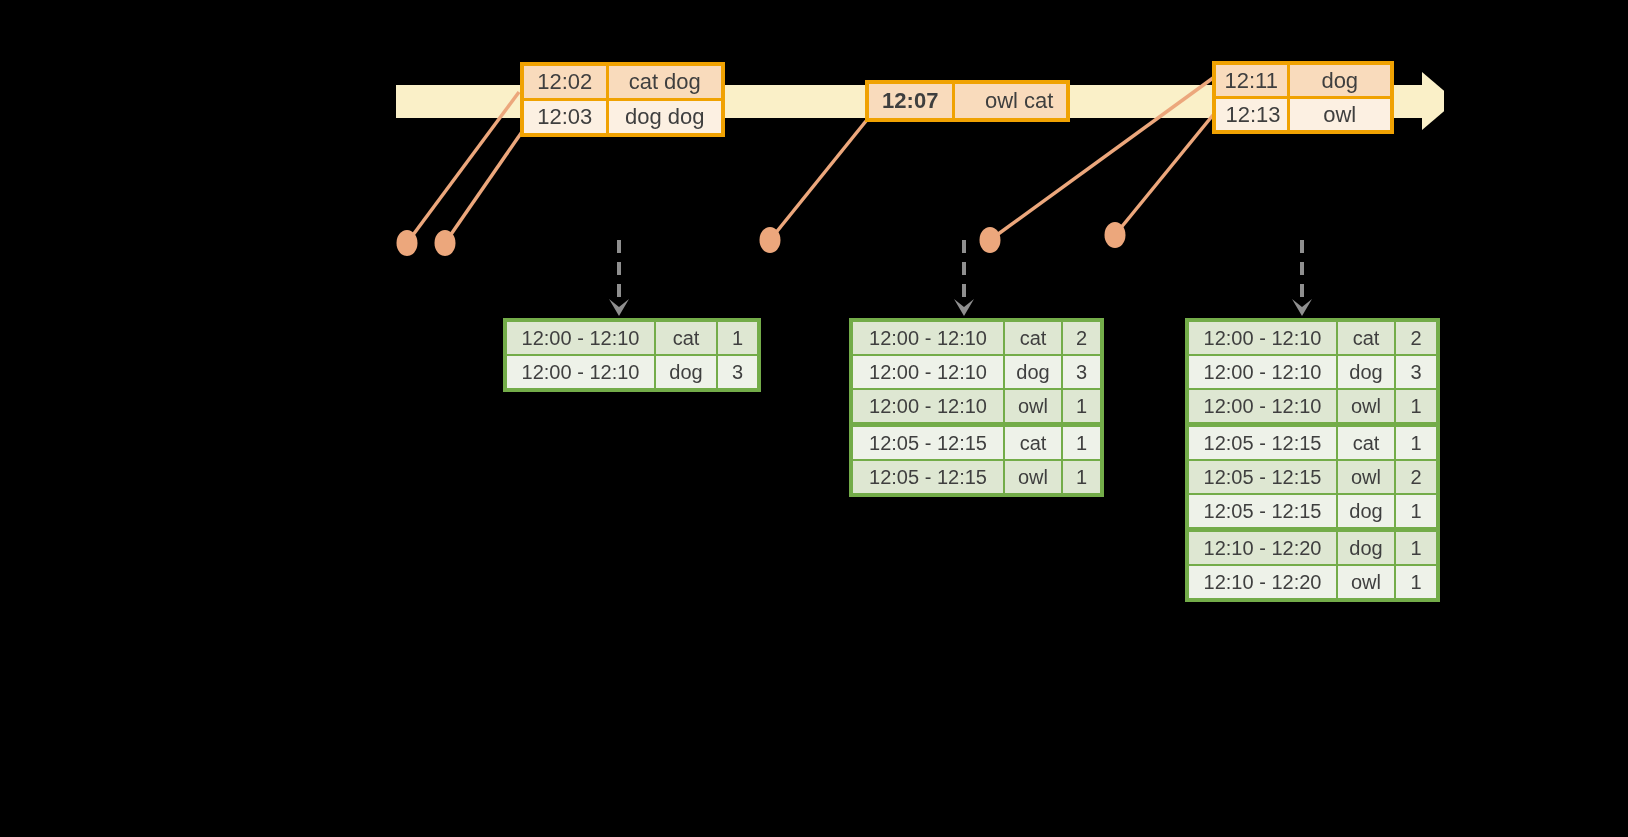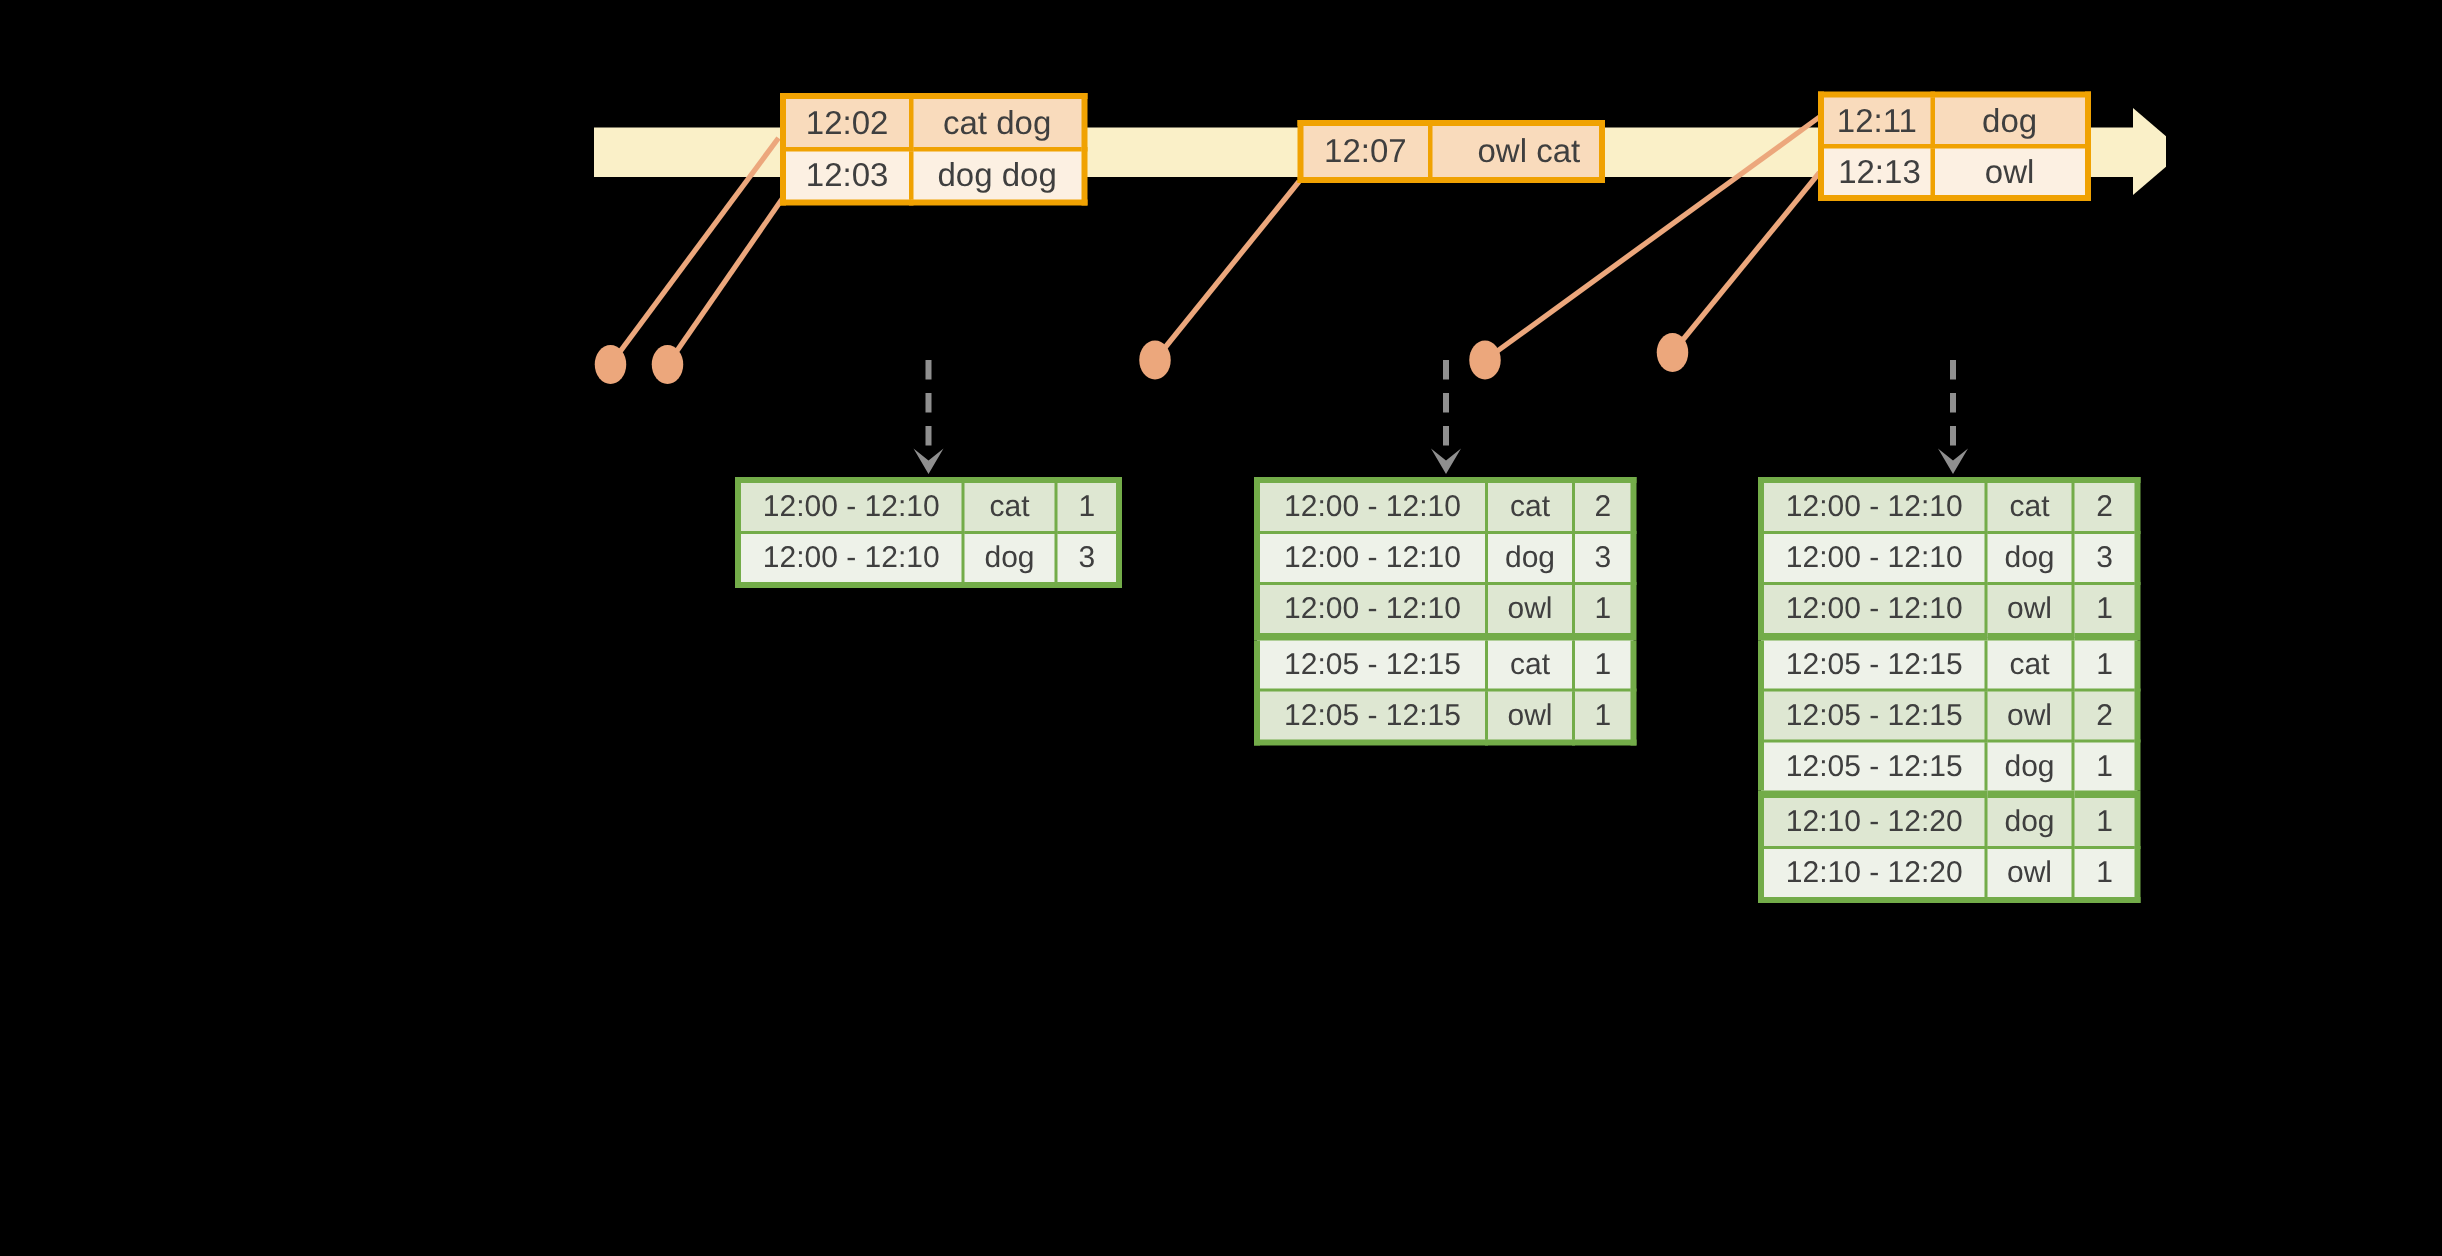--- a/index.html
+++ b/index.html
@@ -10,21 +10,21 @@
   .band{position:absolute;background:var(--band);z-index:1;}
   .band-head{position:absolute;width:0;height:0;z-index:1;
     border-top:29px solid transparent;border-bottom:29px solid transparent;
     border-left:34px solid var(--band);}
   svg.layer{position:absolute;left:0;top:0;z-index:2;pointer-events:none;}
   table{position:absolute;border-collapse:collapse;table-layout:fixed;z-index:3;
     color:var(--text);}
   table td{text-align:center;vertical-align:middle;padding:0 6px;white-space:nowrap;}
   .event-table{border:4px solid var(--gold);font-size:22px;}
   .event-table td{border:3px solid var(--gold);height:34px;}
-  .result-table{border:4px solid var(--green);font-size:20px;}
+  .result-table{border:4px solid var(--green);font-size:20px;margin-left:13px;}
   .result-table td{border:2px solid var(--green);height:32px;}
   .result-table tr.group-start td{border-top-width:5px;}
   tr.shade-dark.peach td{background:var(--peach-dark);}
   tr.shade-light.peach td{background:var(--peach-light);}
   tr.shade-dark.green td{background:var(--green-dark);}
   tr.shade-light.green td{background:var(--green-light);}
 </style>
 </head>
 <body>
 
@@ -67,21 +67,21 @@
         </tr>
       </tbody>
     </table>
   <table class="event-table" style="left: 865px; top: 80px;">
       <colgroup>
         <col style="width: 86px;">
         <col style="width: 115px;">
       </colgroup>
       <tbody>
         <tr class="shade-dark peach">
-          <td style="height: 34px;">12:07</td>
+          <td style="height: 34px; font-weight: bold;">12:07</td>
           <td style="height: 34px; padding-left: 24px;">owl cat</td>
         </tr>
       </tbody>
     </table>
   <table class="event-table" style="left: 1212px; top: 61px;">
       <colgroup>
         <col style="width: 74px;">
         <col style="width: 104px;">
       </colgroup>
       <tbody>

